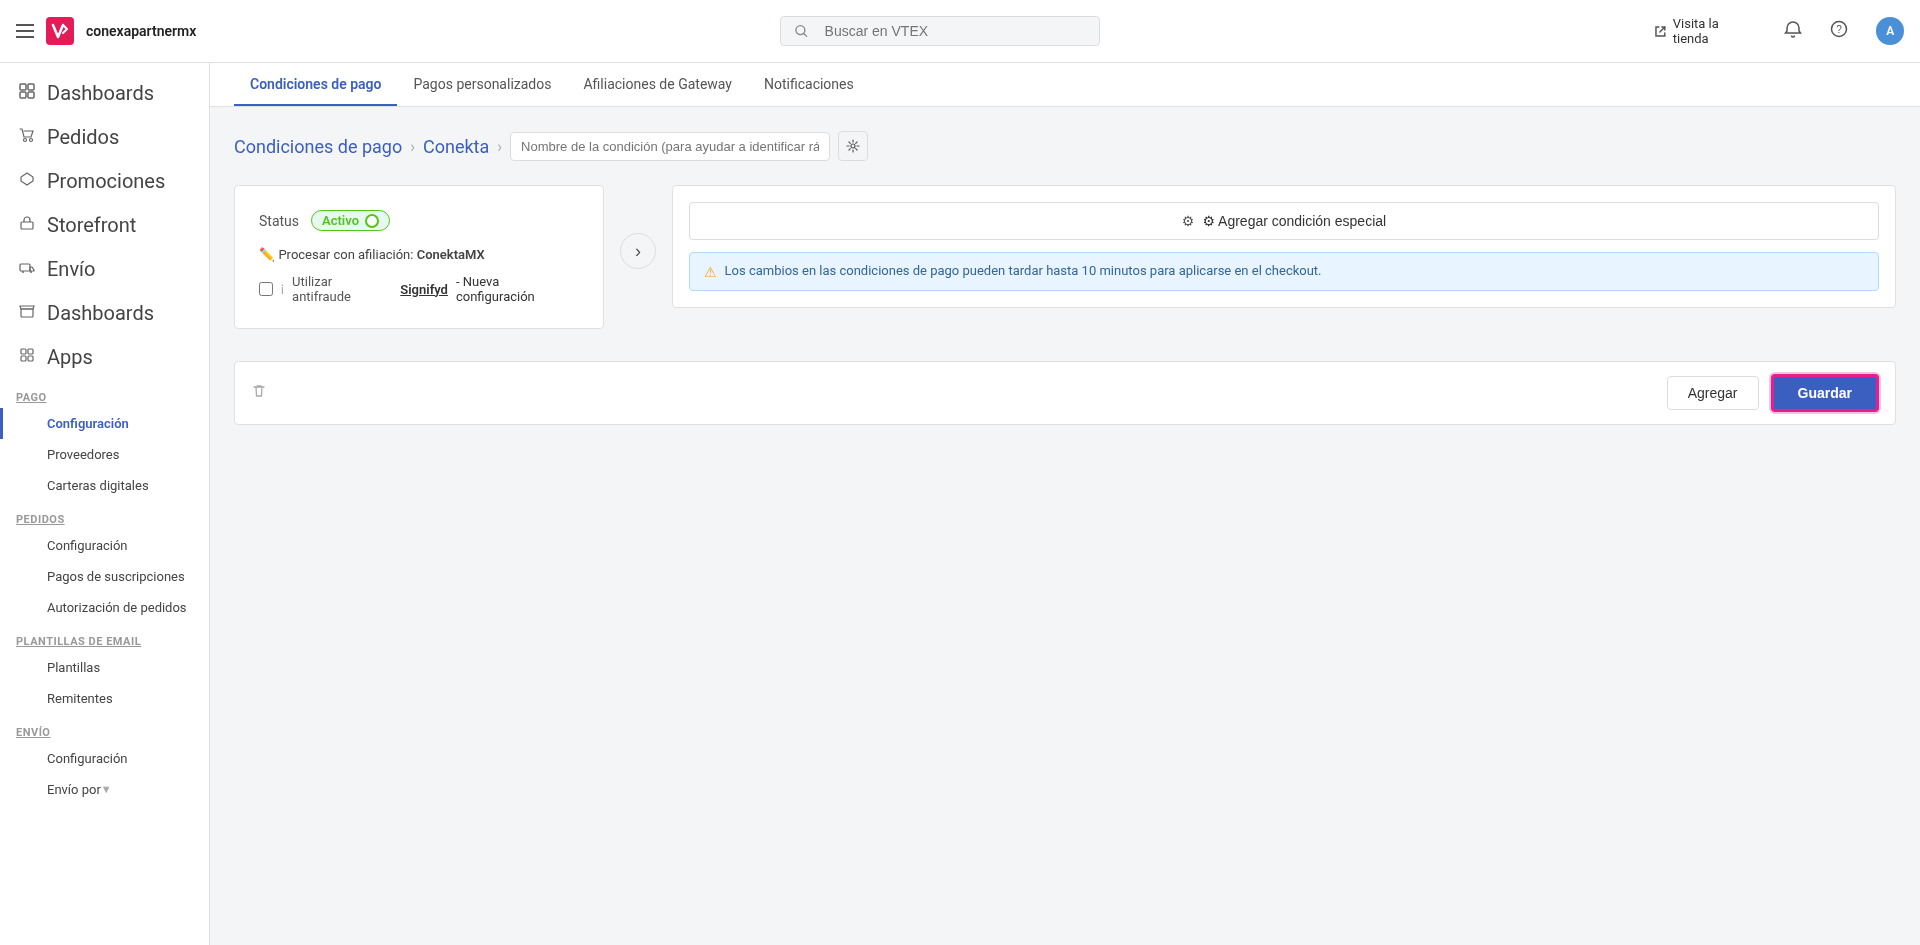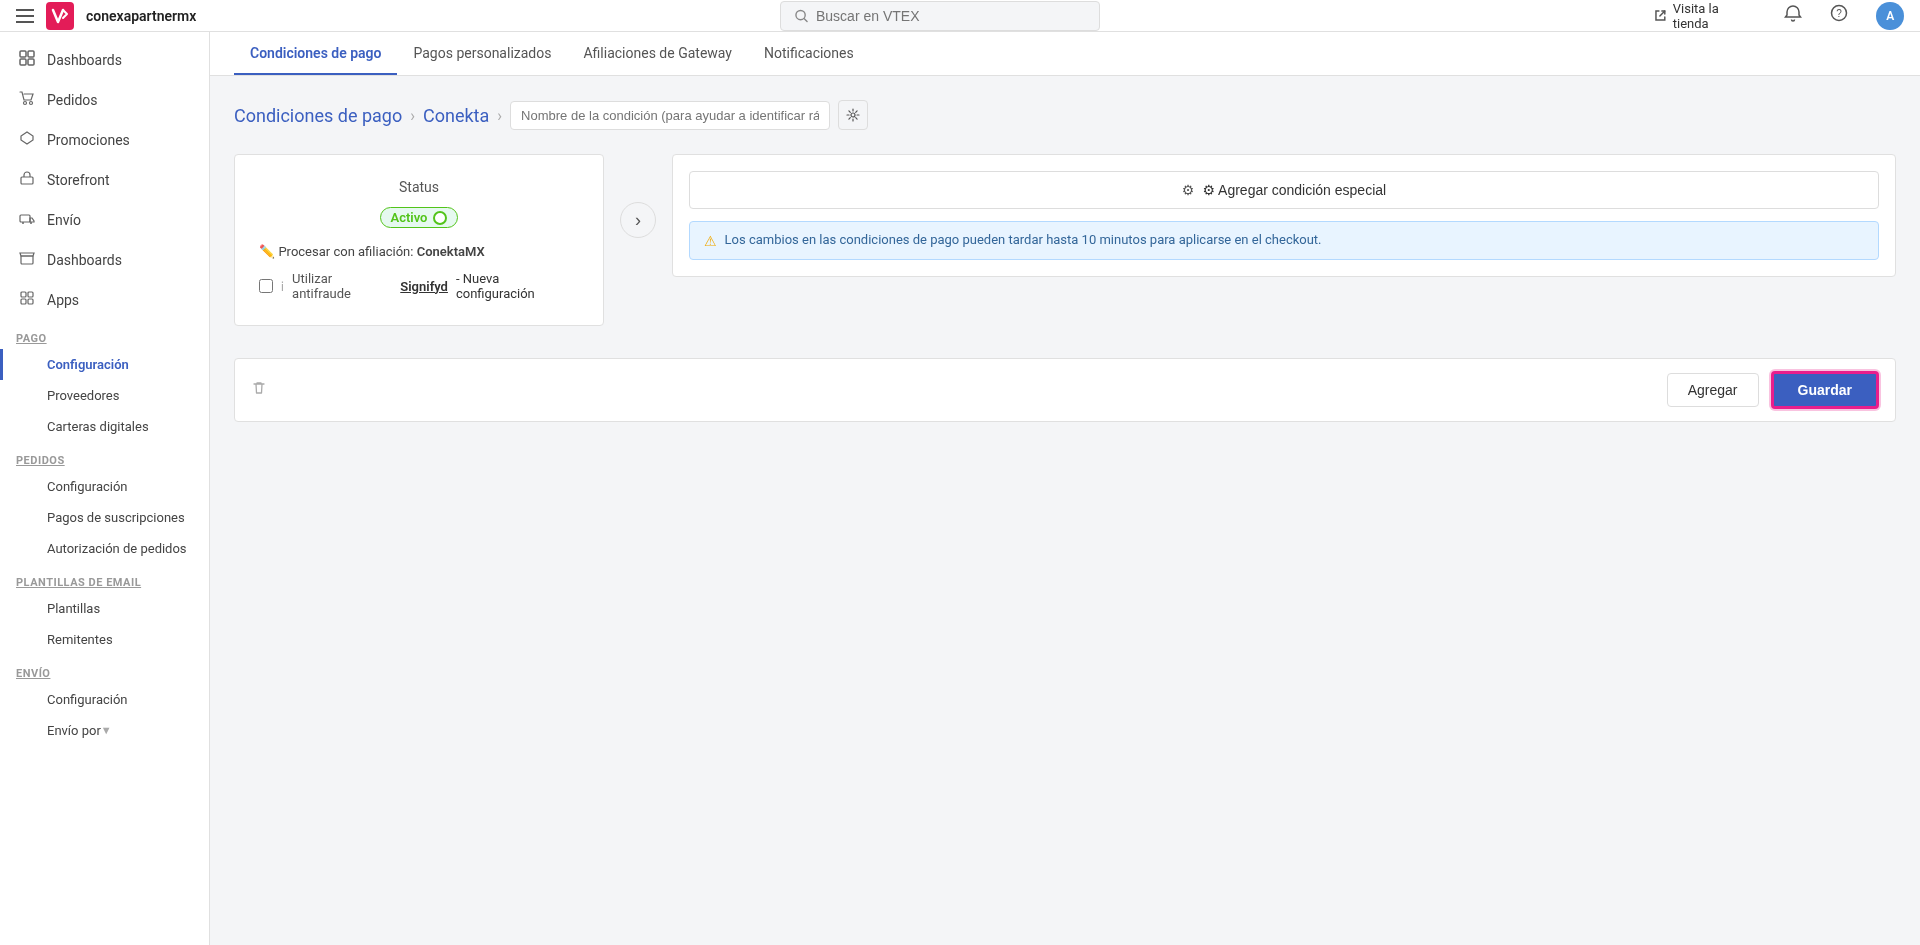--- a/index.html
+++ b/index.html
@@ -1,51 +1,51 @@
 <!DOCTYPE html>
 <html><head>
   <meta charset="utf-8">
   <style>
     * { box-sizing: border-box; margin: 0; padding: 0; }
     body { font-family: -apple-system, BlinkMacSystemFont, 'Segoe UI', Roboto, sans-serif; font-size: 14px; background: #f4f5f7; color: #333; display: flex; flex-direction: column; height: 100vh; overflow: hidden; }
 
     
     .navbar {
-      display: flex; align-items: center; height: 32px;
+      display: flex; align-items: center; height: 63px;
       background: #fff; border-bottom: 1px solid #e0e0e0;
       padding: 0 16px; z-index: 100; flex-shrink: 0;
     }
     .navbar-left { display: flex; align-items: center; gap: 12px; width: 210px; }
     .hamburger-icon { cursor: pointer; display: flex; flex-direction: column; gap: 4px; }
     .hamburger-icon span { display: block; width: 18px; height: 2px; background: #555; }
     .logo { width: 28px; height: 28px; }
     .brand-name { font-weight: 600; font-size: 14px; color: #222; }
     .navbar-center { flex: 1; display: flex; justify-content: center; }
     .search-box {
       display: flex; align-items: center; gap: 8px;
       background: #f4f5f7; border: 1px solid #ddd; border-radius: 4px;
       padding: 6px 14px; width: 320px;
     }
-    .search-box input { border: none; background: transparent; outline: none; font-size: 14px; color: #555; width: 100%; }
+    .search-box input { border: none; background: transparent; outline: none; font-size: 14px; color: #555; width: 100%; margin-left: 9px; }
     .navbar-right { display: flex; align-items: center; gap: 28px; width: 250px; justify-content: flex-end; }
     .visit-store { display: flex; align-items: center; gap: 6px; color: #333; font-size: 13px; cursor: pointer; text-decoration: none; }
     .icon-btn { background: none; border: none; cursor: pointer; color: #555; font-size: 18px; }
     .avatar { width: 28px; height: 28px; background: #4a90d9; border-radius: 50%; display: flex; align-items: center; justify-content: center; color: #fff; font-size: 12px; font-weight: 600; }
 
     
     .main-layout { display: flex; flex: 1; overflow: hidden; }
 
     
     .sidebar {
       width: 210px; background: #fff; border-right: 1px solid #e0e0e0;
       overflow-y: auto; flex-shrink: 0; padding: 8px 0;
     }
     .sidebar-item {
       display: flex; align-items: center; gap: 12px;
-      padding: 10px 16px; cursor: pointer; color: #444; font-size: 14px;
+      padding: 10px 16px; cursor: pointer; color: #444; font-size: 20px;
       border-left: 3px solid transparent;
     }
     .sidebar-icon { font-size: 16px; color: #666; }
 
     .sidebar-section-label {
       font-size: 11px; font-weight: 700; color: #999; text-transform: uppercase;
       letter-spacing: 0.5px; padding: 12px 16px 4px; text-decoration: underline;
     }
     .sidebar-sub-item {
       padding: 8px 16px 8px 44px; cursor: pointer; color: #444; font-size: 13px;
@@ -86,21 +86,21 @@
       width: 30px; height: 30px; cursor: pointer; display: flex; align-items: center; justify-content: center;
       color: #555;
     }
 
     
     .form-card {
       background: #fff; border: 1px solid #e0e0e0; border-radius: 4px;
       padding: 24px; margin-bottom: 16px; display: flex; align-items: flex-start; gap: 24px;
     }
     .form-left { flex: 0 0 320px; }
-    .status-row { display: flex; align-items: center; gap: 12px; margin-bottom: 16px; flex-direction: column; }
+    .status-row { display: flex; align-items: center; gap: 12px; margin-bottom: 16px; }
     .status-label { color: #555; font-size: 14px; }
     .status-badge {
       display: flex; align-items: center; gap: 6px;
       background: #e6f9f0; border: 1px solid #52c41a; border-radius: 20px;
       padding: 2px 10px; font-size: 13px; color: #52c41a; font-weight: 600;
     }
     .status-circle { width: 14px; height: 14px; border-radius: 50%; border: 2px solid #52c41a; background: #fff; }
     .affiliate-info { font-size: 13px; color: #444; margin-bottom: 12px; }
     .affiliate-name { font-weight: 600; }
     .antifraude-row { display: flex; align-items: center; gap: 8px; font-size: 13px; color: #444; }

